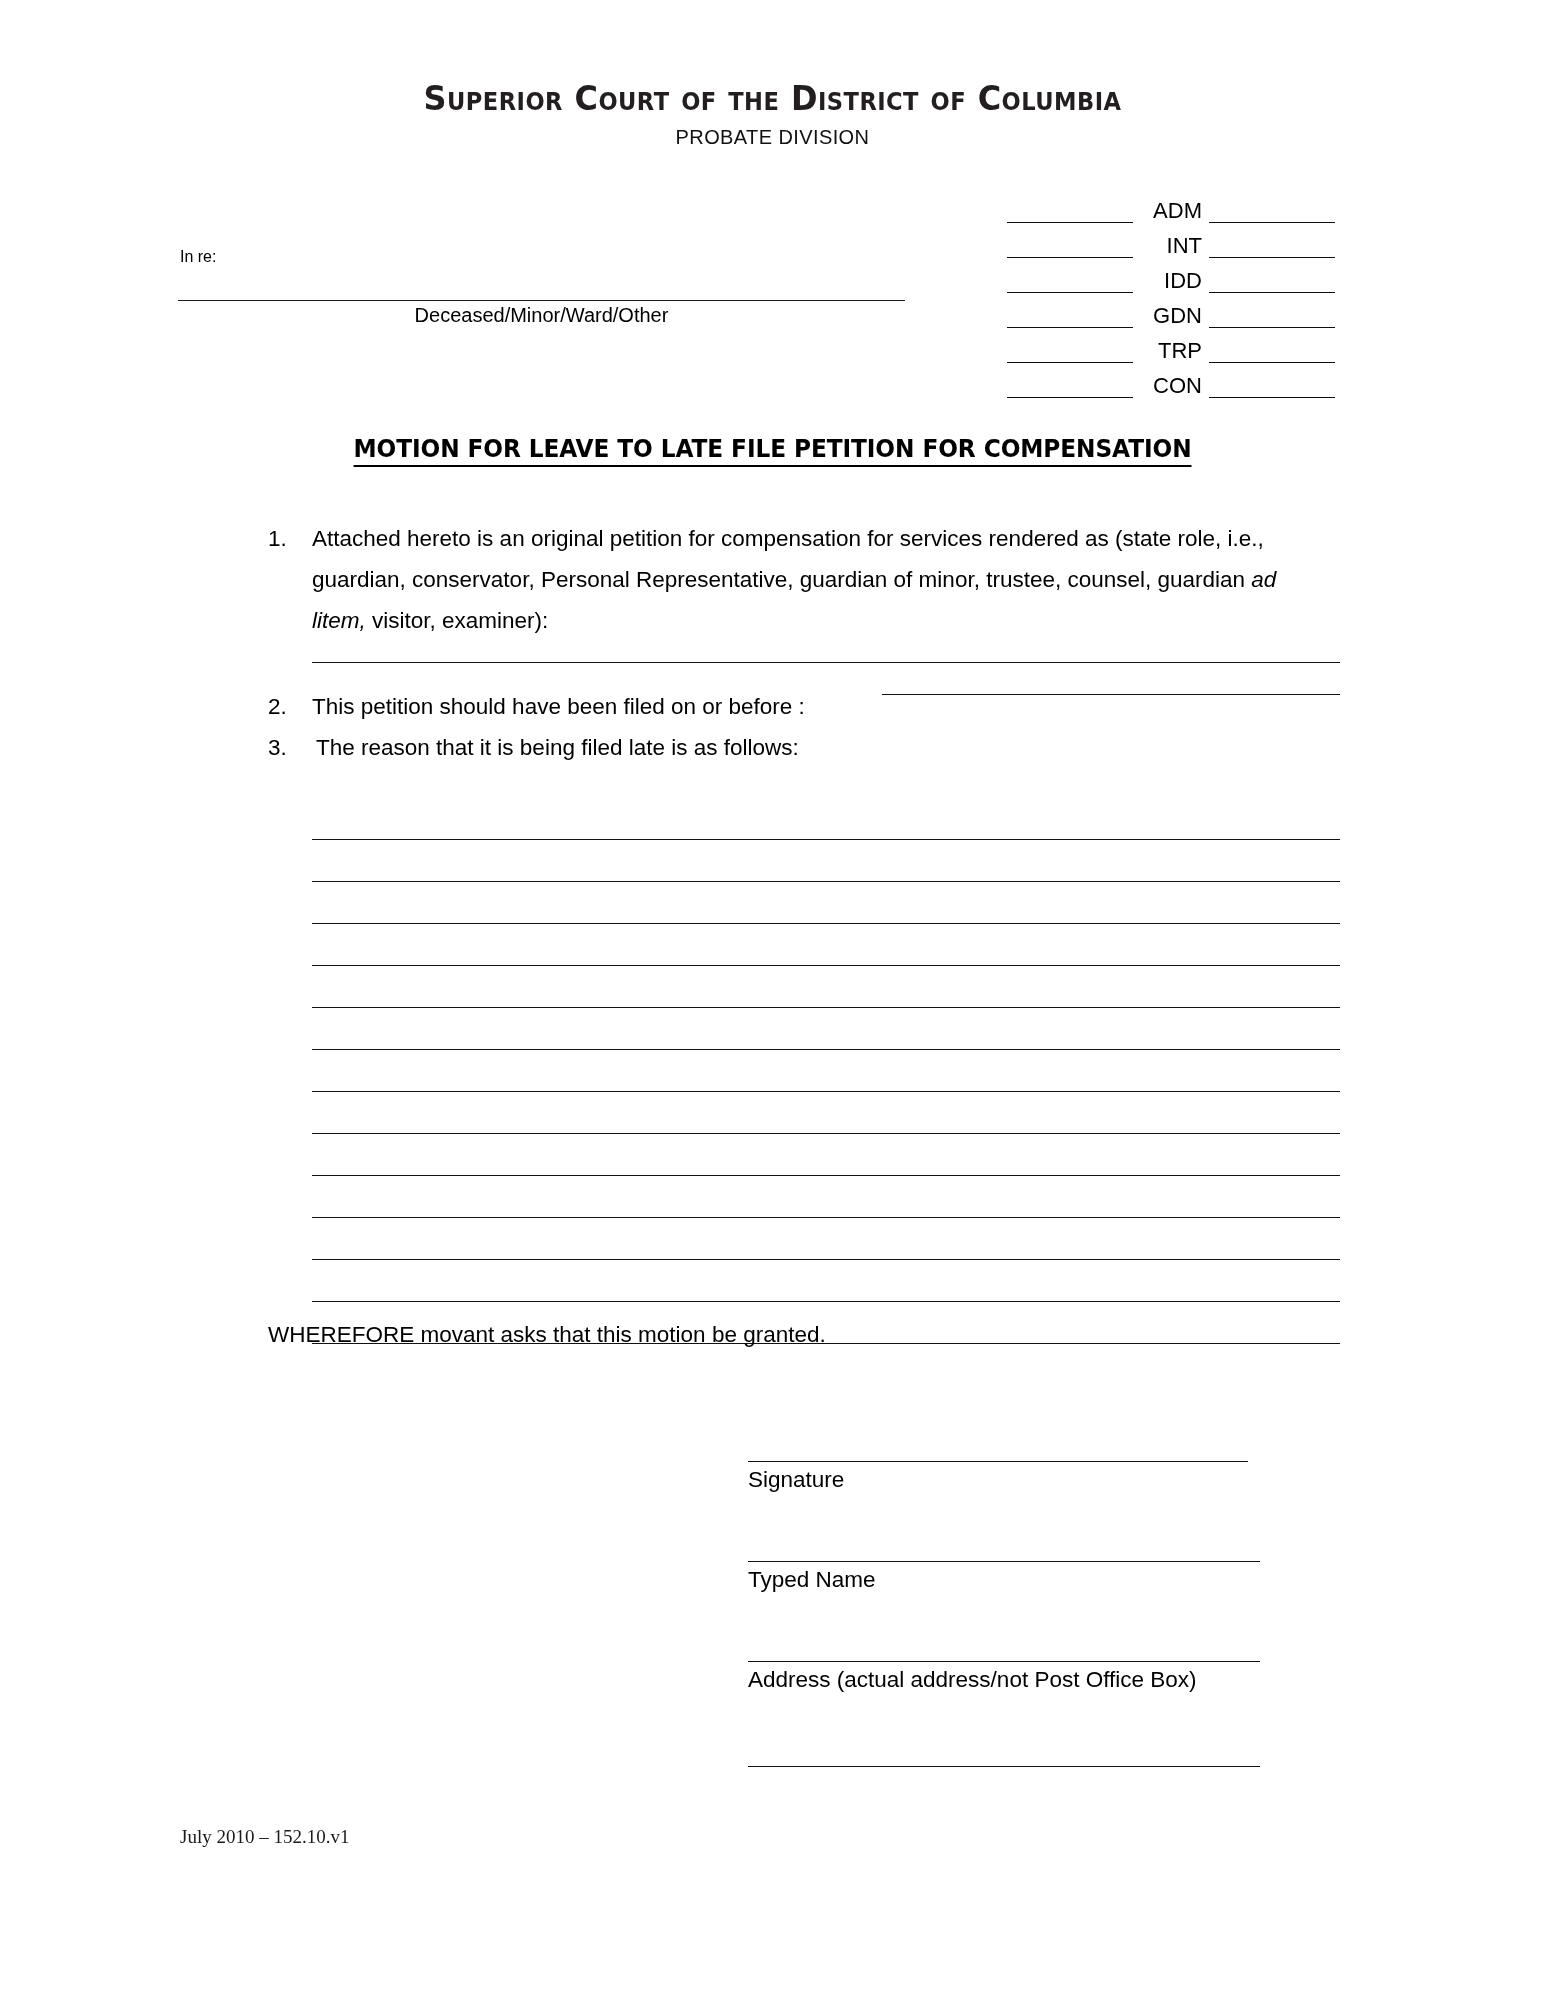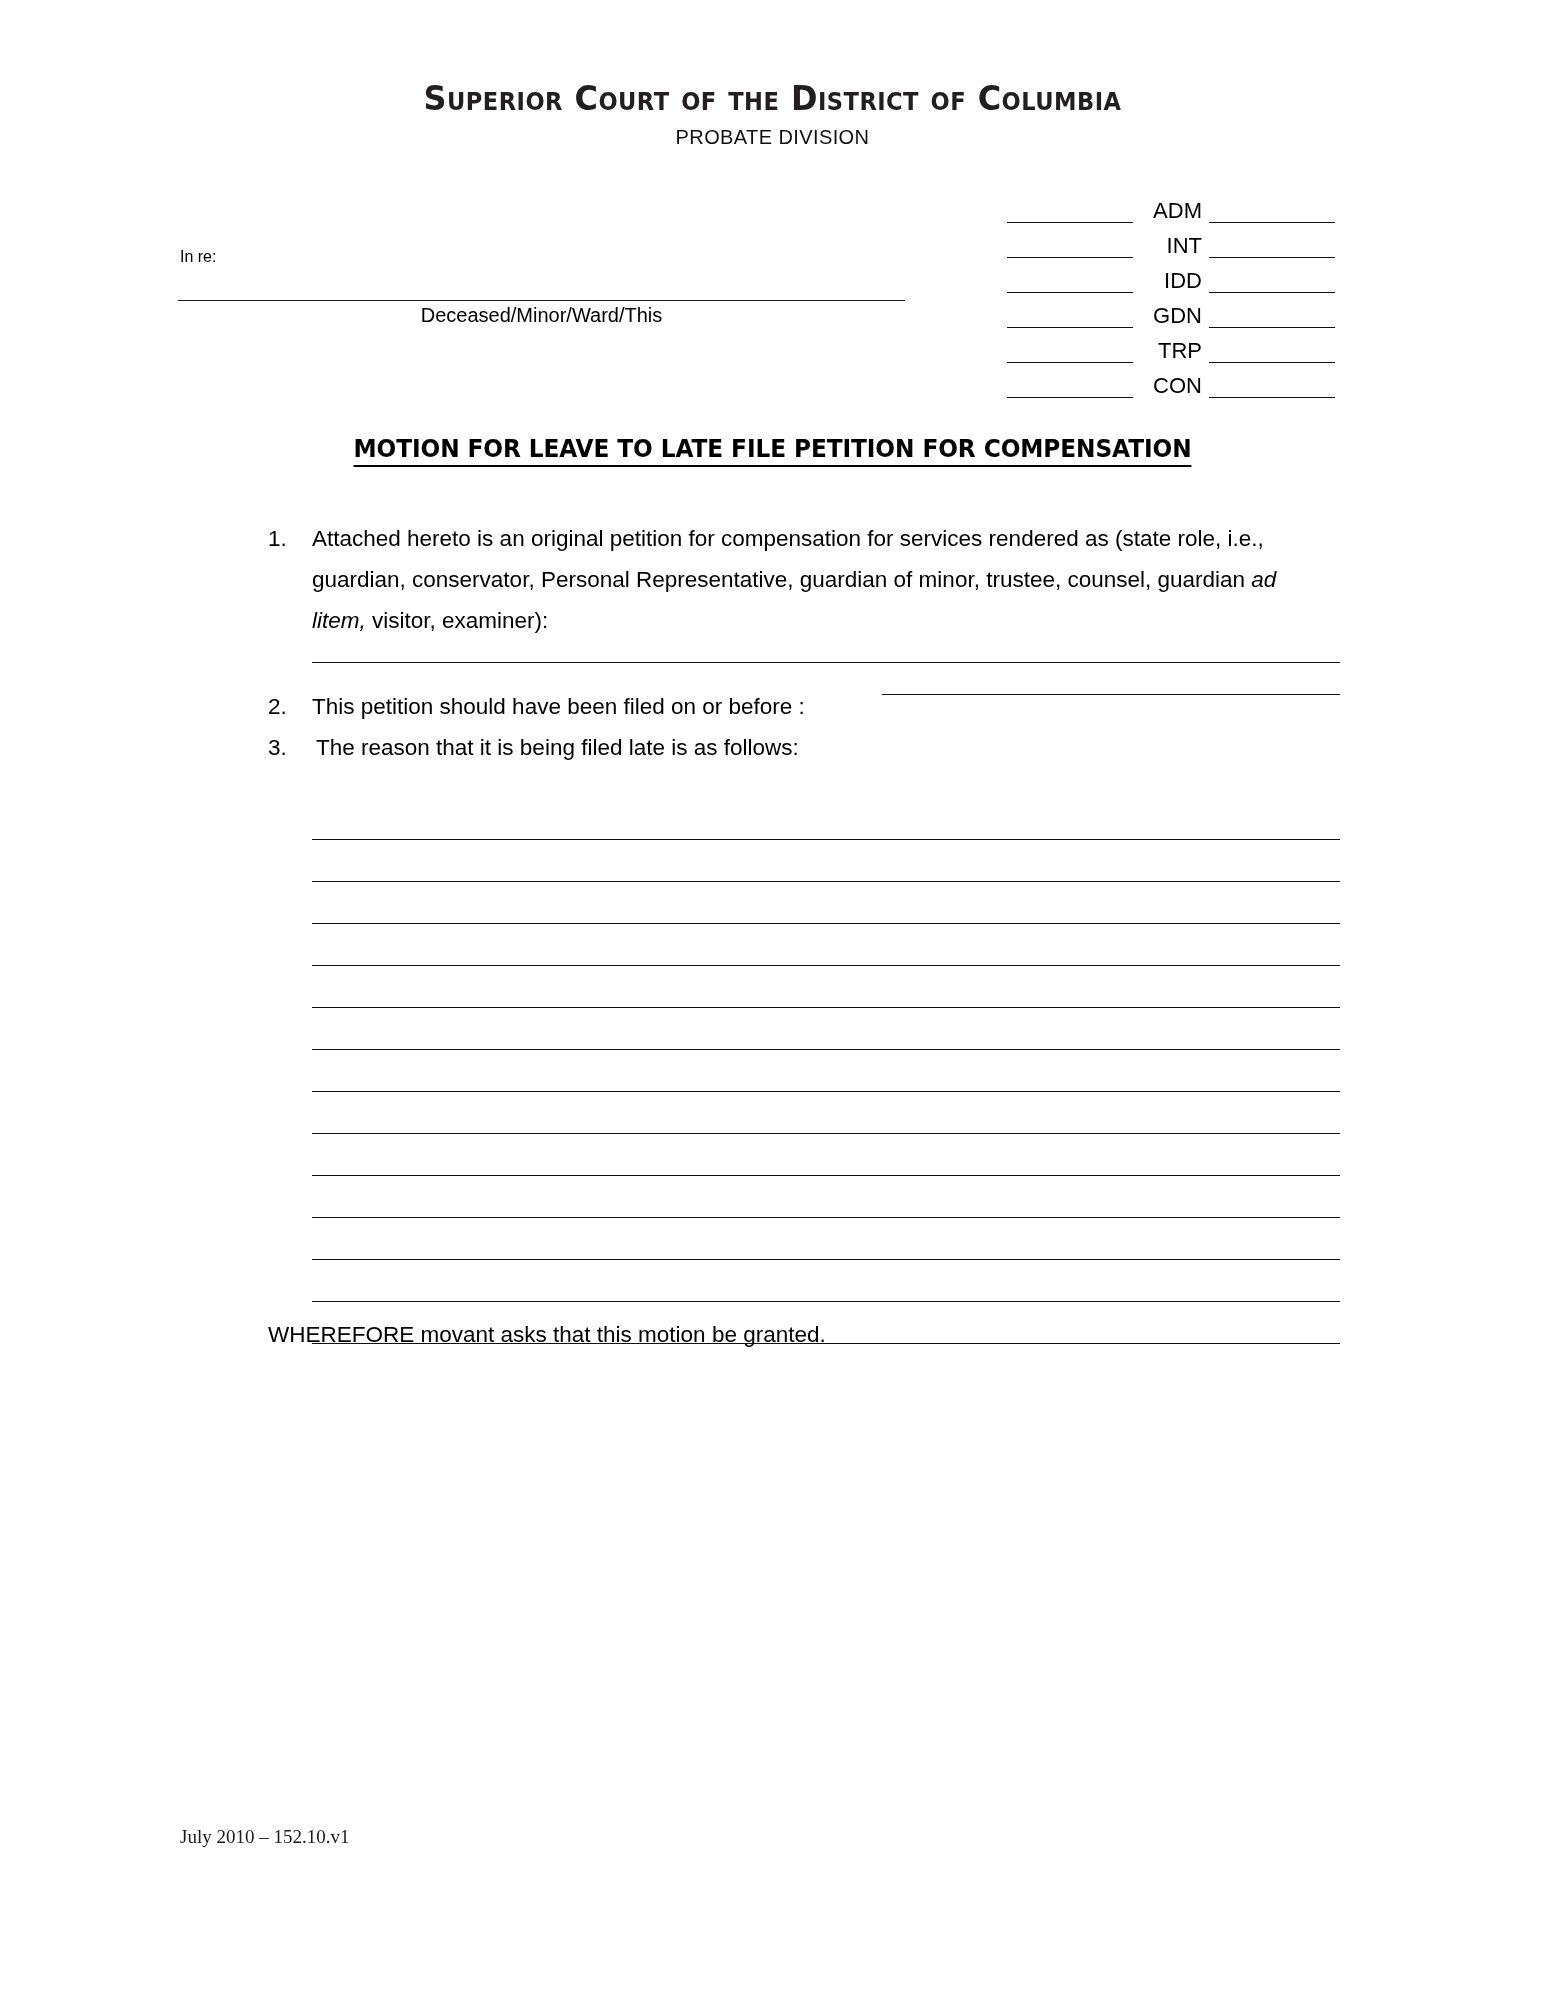--- a/index.html
+++ b/index.html
@@ -216,21 +216,21 @@
 </head>
 <body>
 
 <div class="page">
 
   <div class="doc-title">Superior Court of the District of Columbia</div>
   <div class="doc-subtitle">PROBATE DIVISION</div>
 
   <div class="inre-label">In re:</div>
   <div class="inre-rule"></div>
-  <div class="inre-caption">Deceased/Minor/Ward/This</div>
+  <div class="inre-caption">Deceased/Minor/Ward/Other</div>
 
   <div class="codes">
     <div class="code-row">
       <div class="code-line"></div>
       <div class="code-label">ADM</div>
       <div class="code-line"></div>
     </div>
     <div class="code-row">
       <div class="code-line"></div>
       <div class="code-label">INT</div>
@@ -290,16 +290,37 @@
     <div class="answer-line"></div>
     <div class="answer-line"></div>
     <div class="answer-line"></div>
     <div class="answer-line"></div>
     <div class="answer-line"></div>
     <div class="answer-line"></div>
   </div>
 
   <div class="wherefore">WHEREFORE movant asks that this motion be granted.</div>
 
+  <div class="sig-block">
+    <div class="gap-a"></div>
+    <div class="sig-group">
+      <div class="sig-rule"></div>
+      <div class="sig-label">Signature</div>
+    </div>
+    <div class="gap-b"></div>
+    <div class="sig-group">
+      <div class="sig-rule sig-rule-wide"></div>
+      <div class="sig-label">Typed Name</div>
+    </div>
+    <div class="gap-b"></div>
+    <div class="sig-group">
+      <div class="sig-rule sig-rule-wide"></div>
+      <div class="sig-label">Address (actual address/not Post Office Box)</div>
+    </div>
+    <div class="gap-c"></div>
+    <div class="sig-group">
+      <div class="sig-rule sig-rule-wide"></div>
+    </div>
+  </div>
 
   <div class="footer">July 2010 – 152.10.v1</div>
 
 </div>
 
 </body></html>

